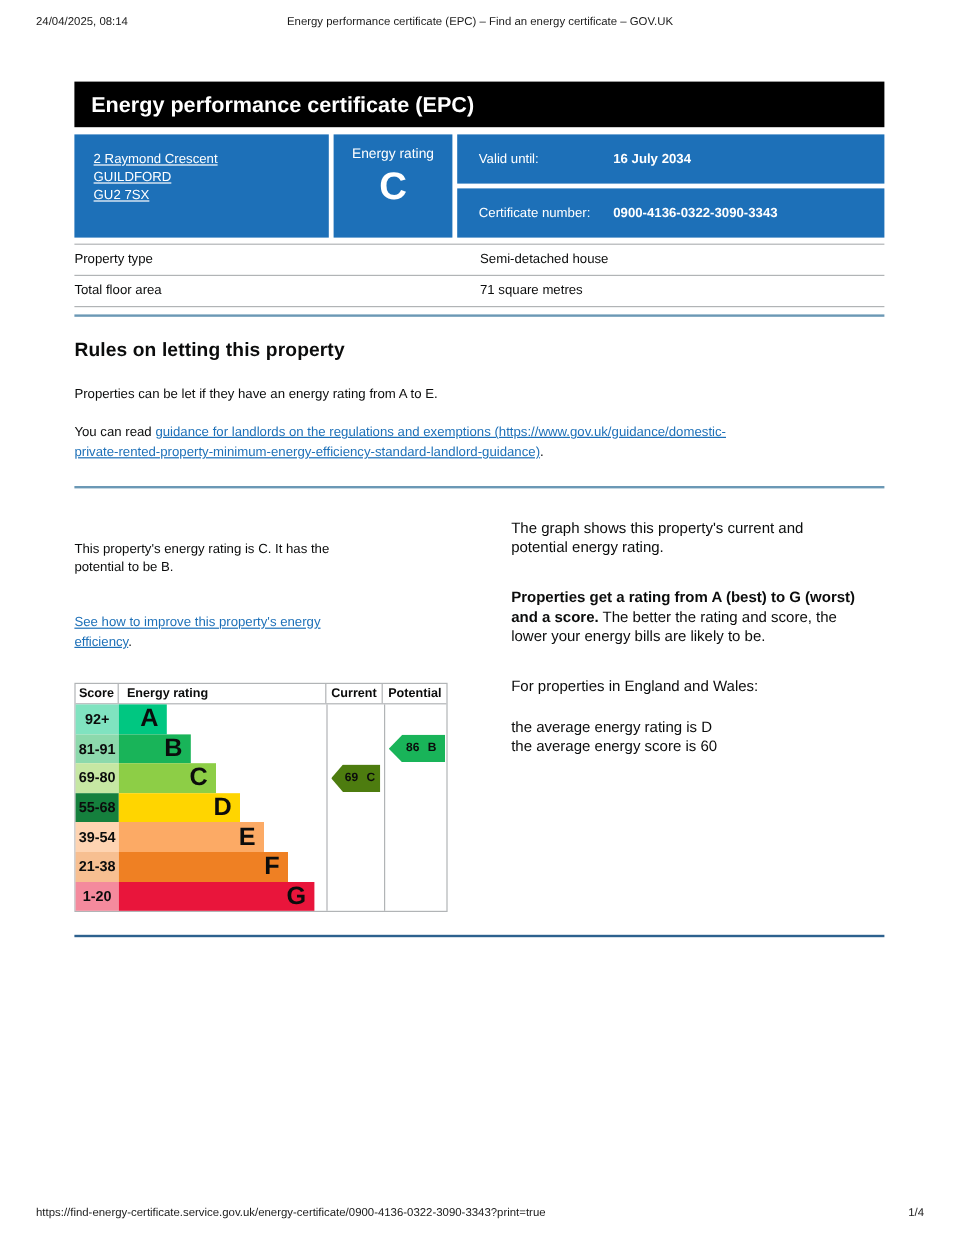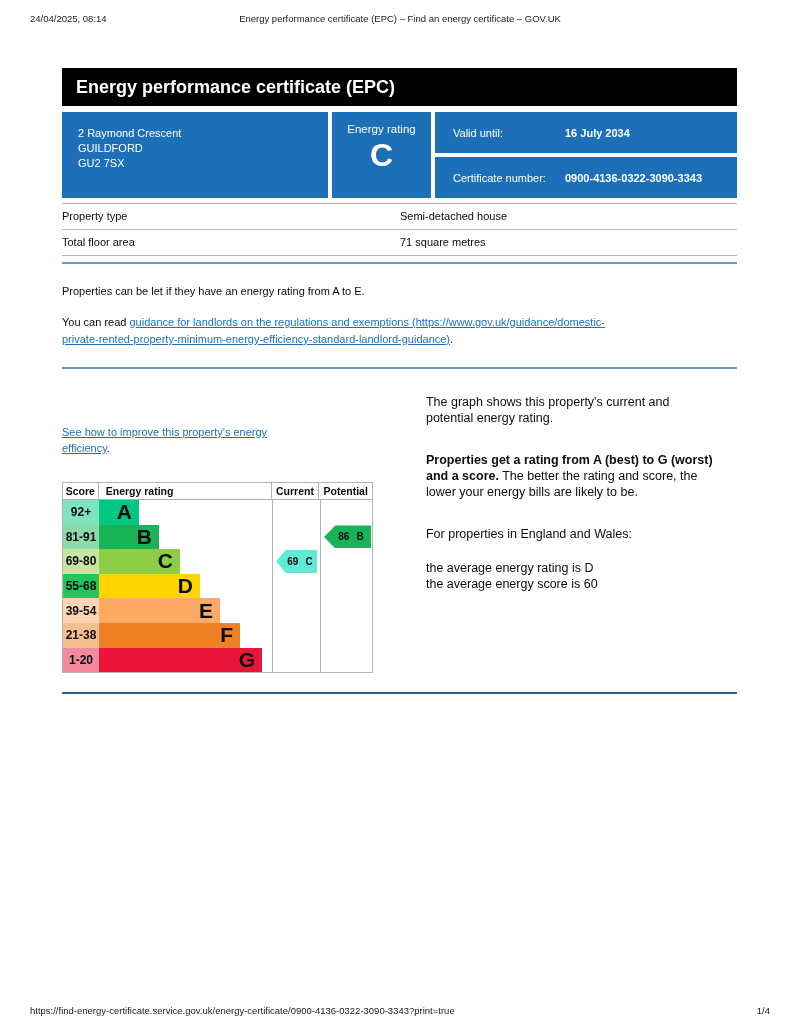--- a/index.html
+++ b/index.html
@@ -14,21 +14,21 @@
   .print-footer { position:absolute; bottom:17px; left:30px; right:30px; font-size:9.5px; color:#1a1a1a; display:flex; justify-content:space-between; }
 
   .content { padding:68px 63px 12px 62px; }
 
   
   .banner { background:#000; color:#fff; height:38px; line-height:38px; padding-left:14px; font-size:18px; font-weight:bold; }
 
   
   .summary { display:flex; gap:4px; margin-top:6px; height:86px; }
   .summary .box { background:#1d70b8; color:#fff; }
-  .addr-box { width:266px; padding:14px 0 0 16px; font-size:11px; line-height:15px; }
+  .addr-box { width:212px; padding:14px 0 0 16px; font-size:11px; line-height:15px;text-decoration:underline; }
   .rating-box { width:99px; text-align:center; padding-top:11px; }
   .rating-box .lbl { font-size:11.5px; }
   .rating-box .big { font-size:32px; font-weight:bold; line-height:34px; margin-top:3px; }
   .validity { flex:1; display:flex; flex-direction:column; gap:4px; }
   .validity .vrow { flex:1; display:flex; align-items:center; padding-left:18px; font-size:11px; }
   .validity .vrow .vlabel { width:112px; }
   .validity .vrow .vvalue { font-weight:bold; }
 
   
   .facts { margin-top:5px; }
@@ -109,28 +109,31 @@
         <span class="fvalue">Semi-detached house</span>
       </div>
       <div class="frow">
         <span class="flabel">Total floor area</span>
         <span class="fvalue">71 square metres</span>
       </div>
     </div>
 
     <hr class="rule">
 
+    <h2>Rules on letting this property</h2>
     <p class="body-text mt19">Properties can be let if they have an energy rating from A to E.</p>
     <p class="body-text mt14"><span>You can read </span><a class="gov-link" href="#">guidance for landlords on the regulations and exemptions (https://www.gov.uk/guidance/domestic-
 private-rented-property-minimum-energy-efficiency-standard-landlord-guidance)</a><span>.</span></p>
 
     <hr class="rule" style="margin-top:19px;">
 
     <div class="section">
       <div class="col-left">
+        <p class="body-text left-para">This property's energy rating is C. It has the
+potential to be B.</p>
         <p class="left-link"><a class="gov-link" href="#">See how to improve this property's energy
 efficiency</a><span>.</span></p>
 
         <div class="epc">
           <div class="epc-head">
             <span class="h-score">Score</span>
             <span class="h-rating">Energy rating</span>
             <span class="h-current">Current</span>
             <span class="h-potential">Potential</span>
           </div>
@@ -141,39 +144,39 @@
               </div>
               <div class="band-row">
                 <div class="band-score" style="background: rgb(140, 217, 172);">81-91</div>
                 <div class="band-bar" style="background: rgb(25, 180, 89); width: 60px;">B</div>
               </div>
               <div class="band-row">
                 <div class="band-score" style="background: rgb(198, 231, 163);">69-80</div>
                 <div class="band-bar" style="background: rgb(141, 206, 70); width: 81px;">C</div>
               </div>
               <div class="band-row">
-                <div class="band-score" style="background: #22c55e;">55-68</div>
+                <div class="band-score" style="background: #15803d;">55-68</div>
                 <div class="band-bar" style="background: rgb(255, 213, 0); width: 101px;">D</div>
               </div>
               <div class="band-row">
                 <div class="band-score" style="background: rgb(254, 212, 178);">39-54</div>
                 <div class="band-bar" style="background: rgb(252, 170, 101); width: 121px;">E</div>
               </div>
               <div class="band-row">
                 <div class="band-score" style="background: rgb(247, 191, 145);">21-38</div>
                 <div class="band-bar" style="background: rgb(239, 128, 35); width: 141px;">F</div>
               </div>
               <div class="band-row">
                 <div class="band-score" style="background: rgb(244, 138, 157);">1-20</div>
                 <div class="band-bar" style="background: rgb(233, 21, 59); width: 163px;">G</div>
               </div>
 
           <div class="vline" style="left:209px;"></div>
               <div class="vline" style="left:257px;"></div>
-              <div class="arrow" style="background: #5eead4; left: 213px; width: 41px; top: 50px;">
+              <div class="arrow" style="background: #4d7c0f; left: 213px; width: 41px; top: 50px;">
                 <span>69</span>
                 <span>C</span>
               </div>
               <div class="arrow" style="background: rgb(25, 180, 89); left: 261px; width: 47px; top: 25.4px;">
                 <span>86</span>
                 <span>B</span>
               </div>
             </div>
         </div>
       </div>

